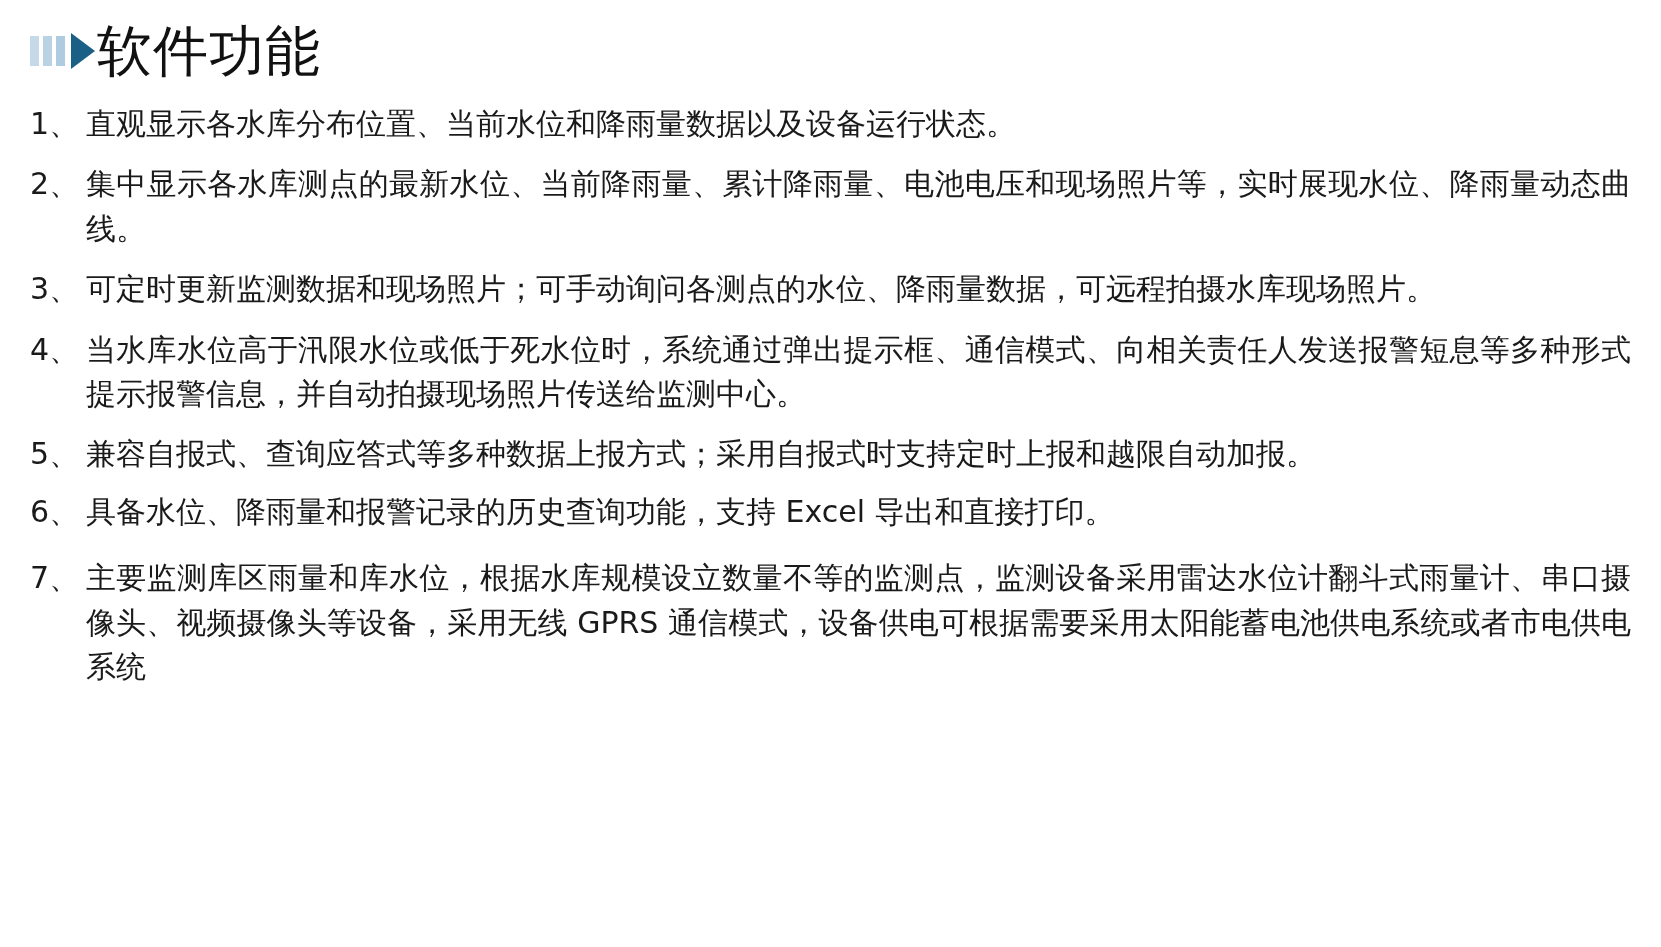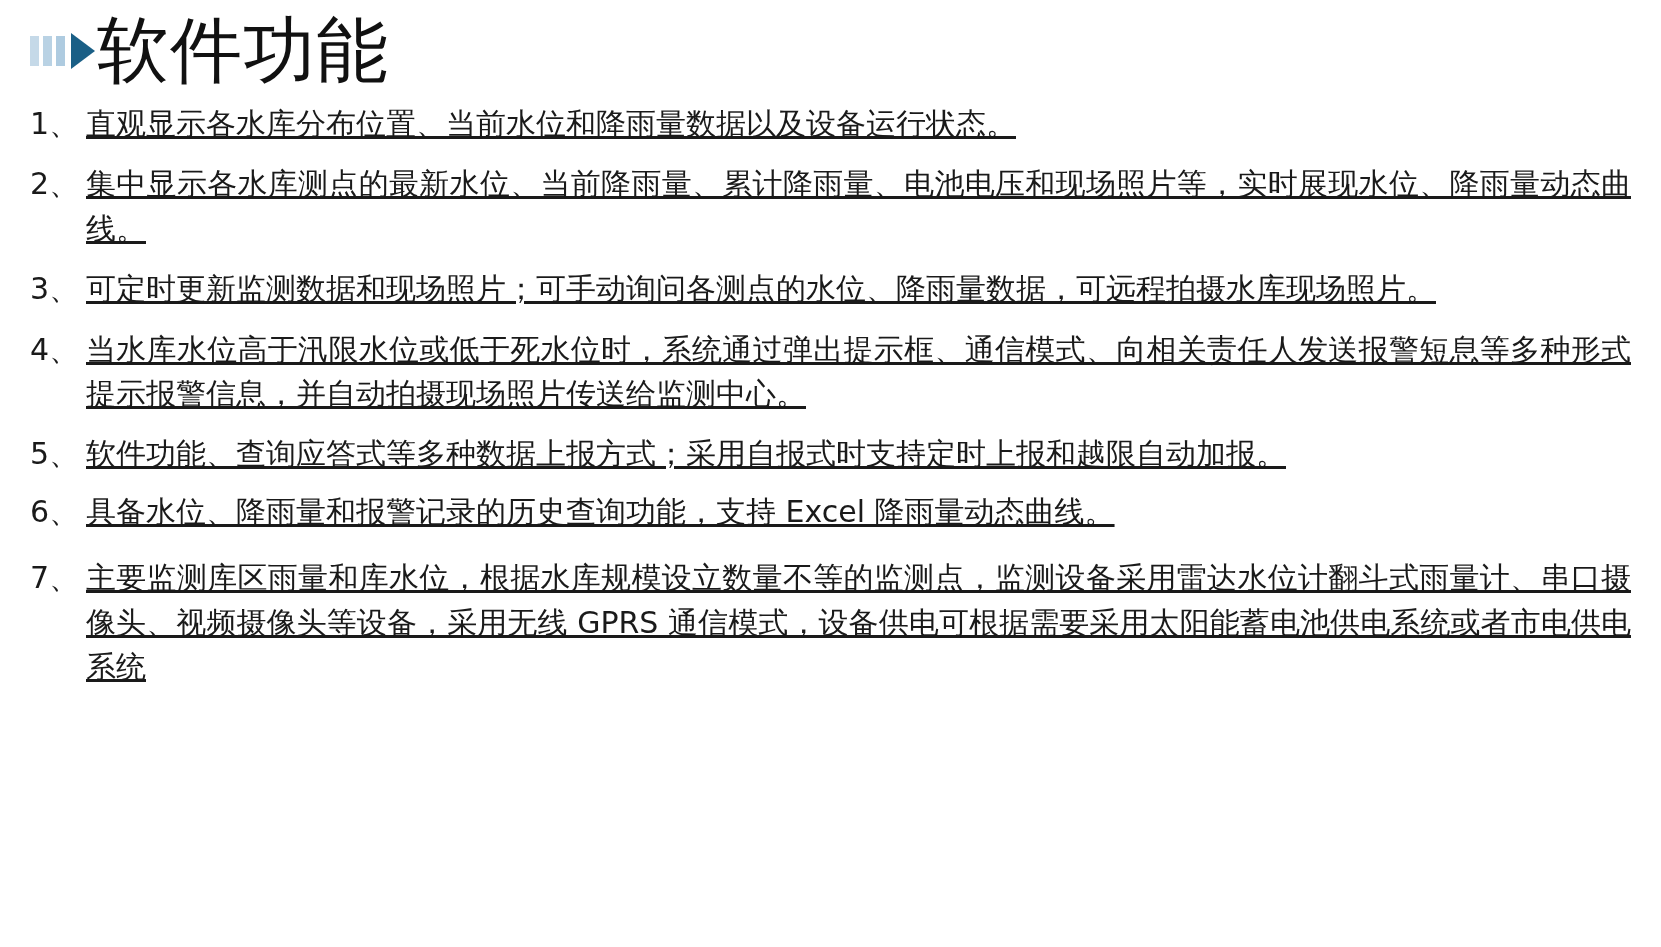--- a/index.html
+++ b/index.html
@@ -46,27 +46,26 @@
   .bars .bar.b3 { background: #aecbe0; }
   .arrow {
     width: 0;
     height: 0;
     border-top: 18px solid transparent;
     border-bottom: 18px solid transparent;
     border-left: 24px solid #1a5f86;
     margin-right: 2px;
   }
   .title-text {
-    font-size: 72px;
+    font-size: 55px;
     line-height: 1;
     font-weight: 400;
     letter-spacing: 1px;
     color: #111111;
     white-space: nowrap;
-    font-family: Liberation Serif, serif;
   }
   
   .items {
     margin-top: 8px;
   }
   .item {
     display: flex;
     align-items: flex-start;
     font-size: 30px;
     line-height: 1.48;
@@ -75,21 +74,20 @@
   }
   .item .num {
     flex: 0 0 auto;
     width: 56px;
     white-space: nowrap;
   }
   .item .txt {
     flex: 1 1 auto;
     text-align: justify;
     text-justify: inter-ideograph;
-    text-decoration: underline;
   }
   .item.tight { margin-bottom: 13px; }
   .item.last { margin-top: 22px; }
 </style>
 </head>
 <body>
 
 <div class="page">
 
   <div class="title-row">
@@ -119,26 +117,26 @@
       <span class="txt">可定时更新监测数据和现场照片；可手动询问各测点的水位、降雨量数据，可远程拍摄水库现场照片。</span>
     </div>
 
     <div class="item">
       <span class="num">4、</span>
       <span class="txt">当水库水位高于汛限水位或低于死水位时，系统通过弹出提示框、通信模式、向相关责任人发送报警短息等多种形式提示报警信息，并自动拍摄现场照片传送给监测中心。</span>
     </div>
 
     <div class="item tight">
       <span class="num">5、</span>
-      <span class="txt">软件功能、查询应答式等多种数据上报方式；采用自报式时支持定时上报和越限自动加报。</span>
+      <span class="txt">兼容自报式、查询应答式等多种数据上报方式；采用自报式时支持定时上报和越限自动加报。</span>
     </div>
 
     <div class="item tight">
       <span class="num">6、</span>
-      <span class="txt">具备水位、降雨量和报警记录的历史查询功能，支持 Excel 降雨量动态曲线。</span>
+      <span class="txt">具备水位、降雨量和报警记录的历史查询功能，支持 Excel 导出和直接打印。</span>
     </div>
 
     <div class="item last">
       <span class="num">7、</span>
       <span class="txt">主要监测库区雨量和库水位，根据水库规模设立数量不等的监测点，监测设备采用雷达水位计翻斗式雨量计、串口摄像头、视频摄像头等设备，采用无线 GPRS 通信模式，设备供电可根据需要采用太阳能蓄电池供电系统或者市电供电系统</span>
     </div>
 
   </div>
 </div>
 

